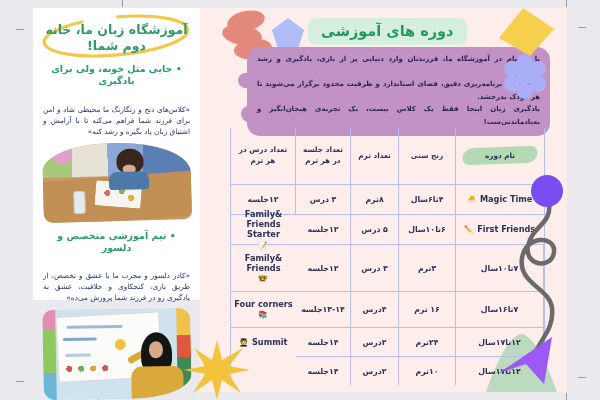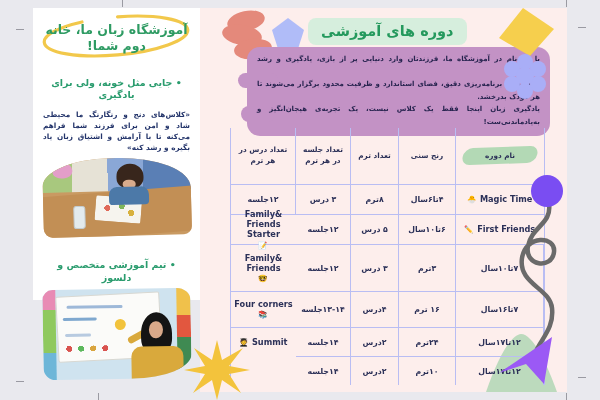--- a/index.html
+++ b/index.html
@@ -12,23 +12,23 @@
   .tm-v{width:1px;height:7px;}
   .tm-h{width:8px;height:1px;}
 
   
   .left-panel{position:absolute;left:33px;top:8px;width:167px;height:292px;background:#ffffff;
               box-sizing:border-box;padding:14px 9px 0;direction:rtl;}
   .lp-title-wrap{position:relative;width:149px;margin:0 auto;}
   .title-ellipse{position:absolute;left:-2px;top:-8px;pointer-events:none;}
   .lp-title{margin:0;font-size:12.5px;font-weight:bold;color:#2e9b63;text-align:center;
             line-height:1.28;position:relative;z-index:1;}
-  .lp-head{margin:23px 2px 0;font-size:9.5px;font-weight:bold;color:#2a9c6e;text-align:center;
+  .lp-head{margin:9px 2px 0;font-size:9.5px;font-weight:bold;color:#2a9c6e;text-align:center;
            line-height:1.3;}
-  .lp-quote{margin:8px 1px 0;font-size:7.3px;font-weight:bold;color:#24356b;text-align:justify;
+  .lp-quote{margin:17px 1px 0;font-size:7.3px;font-weight:normal;color:#24356b;text-align:justify;
             line-height:1.5;}
   .photo{position:relative;width:148px;margin:5px auto 0;overflow:hidden;}
   .photo1{height:78px;border-radius:46% 50% 8px 9px / 34% 40% 8px 9px;transform:rotate(-1.5deg);
           background:#c99a62;}
   .p1-room{position:absolute;left:0;top:0;width:100%;height:42%;
            background:linear-gradient(90deg,#a8c87e 0 20%,#e6e2d6 20% 44%,#8aa7d6 44% 68%,#5a7fb5 68%);}
   .p1-bag{position:absolute;left:10px;top:4px;width:20px;height:15px;background:#e39ec9;border-radius:45%;}
   .p1-desk{position:absolute;left:-8px;bottom:0;width:120%;height:58%;background:#c28f55;
            transform:skewY(-3deg);}
   .p1-paper{position:absolute;left:52px;bottom:14px;width:46px;height:25px;background:#f6f4ee;
@@ -140,20 +140,21 @@
       <div class="p1-bag"></div>
       <div class="p1-desk"></div>
       <div class="p1-paper"></div>
       <div class="p1-hair"></div>
       <div class="p1-face"></div>
       <div class="p1-body"></div>
       <div class="p1-bottle"></div>
     </div>
 
     <h2 class="lp-head">• تیم آموزشی متخصص و دلسوز</h2>
+    <p class="lp-quote">«کادر دلسوز و مجرب ما با عشق و تخصص، از طریق بازی، کنجکاوی و خلاقیت، عشق به یادگیری رو در فرزند شما پرورش می‌ده»</p>
 
     <div class="photo photo2">
       <div class="p2-wallL"></div>
       <div class="p2-wallR"></div>
       <div class="p2-board"></div>
       <div class="p2-doodle1"></div>
       <div class="p2-doodle2"></div>
       <div class="p2-doodle3"></div>
       <div class="p2-sun"></div>
       <div class="p2-flowers"></div>

